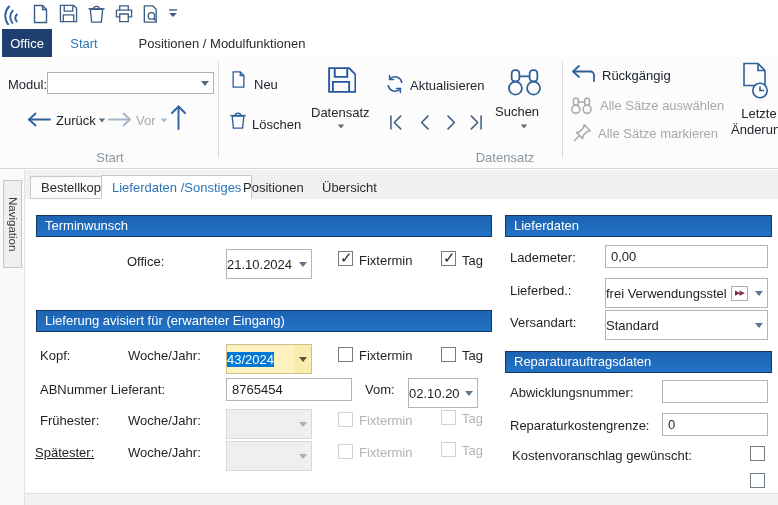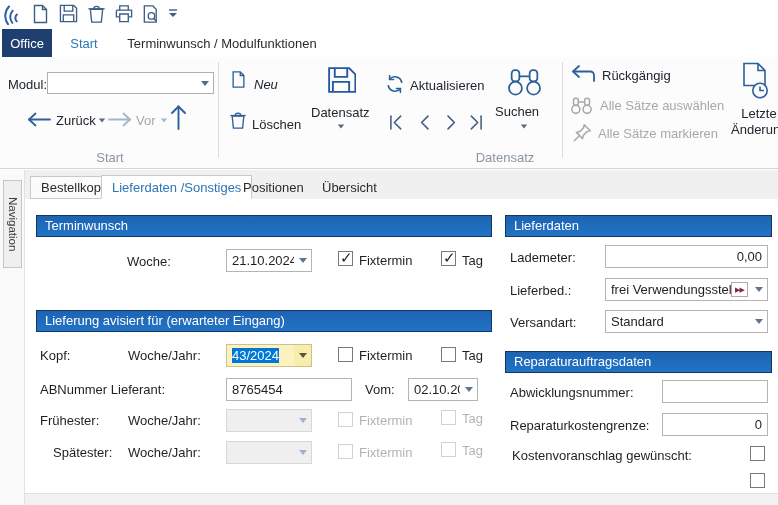--- a/index.html
+++ b/index.html
@@ -49,22 +49,22 @@
 
   #content { position:absolute; left:25px; top:29px; right:0; height:294px; background:#fff; }
   #bottom-strip { position:absolute; left:25px; top:323px; right:0; bottom:0; background:#f2f2f2; border-top:1px solid #e0e0e0; }
 
   
   .sechdr { position:absolute; height:22px; background:linear-gradient(180deg,#1d63b2,#2273c6); border:1px solid #15365f;
             color:#fff; font-size:13px; line-height:19px; padding-left:8px; }
   .lbl { position:absolute; font-size:13px; white-space:nowrap; color:#1f1f1f; }
   .lbl.gray { color:#b3b3b3; }
   .input { position:absolute; height:23px; border:1px solid #b4b4b4; background:#fff; font:13px "Liberation Sans",sans-serif; padding:0 5px; color:#1f1f1f; outline:none; }
-  .input.num { text-align:right; }
-  .combo { position:absolute; height:23px; border:1px solid #b4b4b4; background:#fff; display:flex; align-items:center; font-size:13px; padding-left:5px; }
+  .input.num { }
+  .combo { position:absolute; height:30px; border:1px solid #b4b4b4; background:#fff; display:flex; align-items:center; font-size:13px; }
   .combo .txt { flex:1; white-space:nowrap; overflow:hidden; }
   .combo .btn { width:17px; align-self:stretch; display:flex; align-items:center; justify-content:center; }
   .combo .caret { width:0; height:0; border-left:4px solid transparent; border-right:4px solid transparent; border-top:5px solid #5f7690; }
   .combo.disabled { background:#efefef; border-color:#d8d8d8; }
   .combo.disabled .caret { border-top-color:#9db3cc; }
   .combo.focus { background:#fbf2c0; border-color:#cfc08a; }
   .combo.focus .btn { background:#f8ecae; }
   .combo.focus .caret { border-top-color:#5c5436; }
   .sel { background:#0078d7; color:#fff; }
   .ff-btn { width:17px; height:15px; border:1px solid #b9a4b0; display:flex; align-items:center; justify-content:center;
@@ -131,21 +131,21 @@
     </div>
   </div>
 
   <div class="rtab" id="tab-office">
       <span>Office</span>
     </div>
   <div class="rtab" id="tab-start">
       <span>Start</span>
     </div>
   <div class="rtab" id="tab-untermodule">
-      <span>Terminwunsch / Modulfunktionen</span>
+      <span>Positionen / Modulfunktionen</span>
     </div>
 
   <div id="ribbon-body">
     <div class="vsep" style="left:218px;"></div>
     <div class="vsep" style="left:562px;"></div>
 
     <span class="rlbl" style="left:8px; top:20px;">Modul:</span>
     <div id="modul-combo" style="top:15px;">
       <span class="txt"></span>
       <span class="btn">
@@ -175,21 +175,21 @@
       </svg>
     </div>
     <span class="glabel" style="left:60px; top:93px; width:100px;">Start</span>
 
     <div class="abs" style="left:230px; top:13px;">
       <svg width="17" height="19" viewBox="0 0 19 20" fill="none" stroke="#2d5f9b" stroke-width="1.5">
         <path d="M3.5 1.5 h8 l4 4 v13 h-12 z"></path>
           <path d="M11.5 1.5 v4 h4"></path>
       </svg>
     </div>
-    <span class="rlbl" style="left:254px; top:20px;font-style:italic;">Neu</span>
+    <span class="rlbl" style="left:254px; top:20px;">Neu</span>
     <div class="abs" style="left:229px; top:54px;">
       <svg width="18" height="19" viewBox="0 0 20 20" fill="none" stroke="#2d5f9b" stroke-width="1.5">
         <path d="M3.5 5 l1.4 13.5 h10.2 L16.5 5 z"></path>
           <path d="M1.5 4.5 h17"></path>
           <path d="M7 4.3 a3 2.4 0 0 1 6 0"></path>
       </svg>
     </div>
     <span class="rlbl" style="left:252px; top:60px;">Löschen</span>
 
     <div class="abs" style="left:326px; top:8px;">
@@ -311,21 +311,21 @@
         </div>
     </div>
 
     <div id="content"></div>
     <div id="bottom-strip"></div>
   </div>
 
   <div class="sechdr" style="left:36px; top:215px; width:456px;">
     <span>Terminwunsch</span>
   </div>
-  <span class="lbl" style="left:127px; top:254px;">Woche:</span>
+  <span class="lbl" style="left:127px; top:254px;">Office:</span>
   <div class="combo" style="left:226px; top:249px; width:86px;">
     <span class="txt">21.10.2024</span>
     <span class="btn">
         <span class="caret"></span>
       </span>
   </div>
   <span class="cb checked" style="left:338px; top:251px;"></span>
   <span class="lbl" style="left:359px; top:253px;">Fixtermin</span>
   <span class="cb checked" style="left:441px; top:251px;"></span>
   <span class="lbl" style="left:462px; top:253px;">Tag</span>
@@ -362,21 +362,21 @@
     <span class="txt"></span>
     <span class="btn">
         <span class="caret"></span>
       </span>
   </div>
   <span class="cb disabled" style="left:338px; top:412px;"></span>
   <span class="lbl gray" style="left:359px; top:413px;">Fixtermin</span>
   <span class="cb disabled" style="left:441px; top:410px;"></span>
   <span class="lbl gray" style="left:462px; top:411px;">Tag</span>
 
-  <span class="lbl" style="left:53px; top:445px;">Spätester:</span>
+  <span class="lbl" style="left:35px; top:445px;text-decoration:underline;">Spätester:</span>
   <span class="lbl" style="left:128px; top:445px;">Woche/Jahr:</span>
   <div class="combo disabled" style="left:226px; top:441px; width:86px;">
     <span class="txt"></span>
     <span class="btn">
         <span class="caret"></span>
       </span>
   </div>
   <span class="cb disabled" style="left:338px; top:444px;"></span>
   <span class="lbl gray" style="left:359px; top:445px;">Fixtermin</span>
   <span class="cb disabled" style="left:441px; top:442px;"></span>

